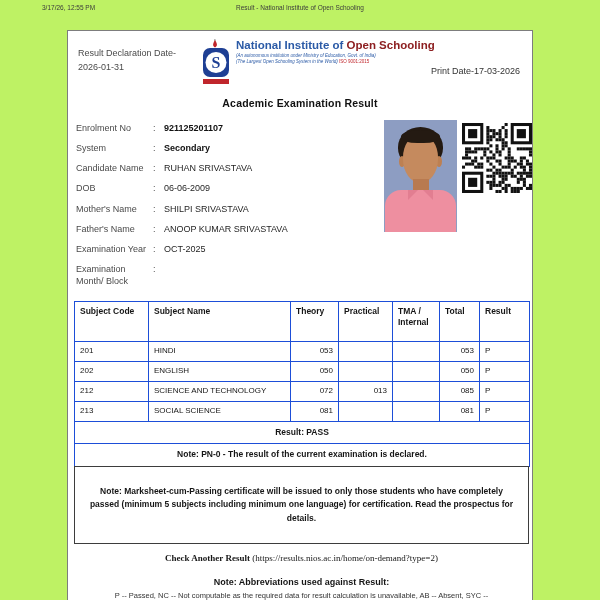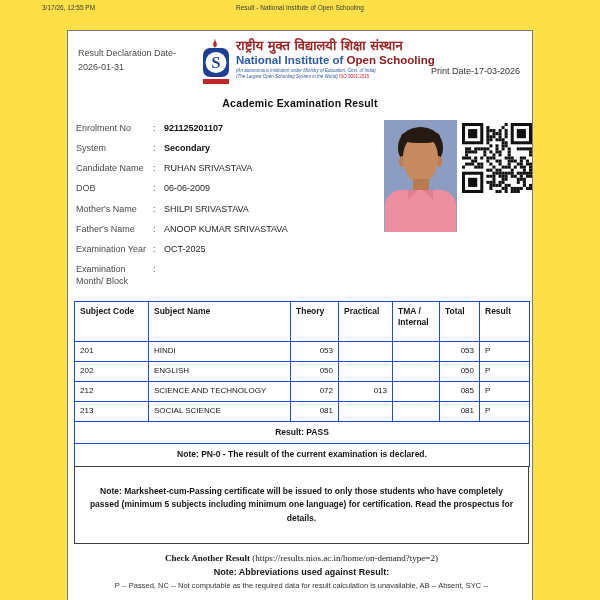--- a/index.html
+++ b/index.html
@@ -1,18 +1,18 @@
 <!DOCTYPE html>
 <html><head>
 <meta charset="utf-8">
 <style>
   * { margin:0; padding:0; box-sizing:border-box; }
   html,body { width:600px; height:600px; background:#fff; }
   body { font-family:"Liberation Sans","DejaVu Sans",sans-serif; position:relative; overflow:hidden; }
-  .page { position:absolute; inset:0; background:#fde047; }
+  .page { position:absolute; inset:0; background:#bef264; }
 
   
   .browser-bar { position:absolute; top:4px; left:0; width:600px; height:12px; font-size:6.5px; color:#3c3c3c; }
   .browser-datetime { position:absolute; left:42px; top:0; }
   .browser-doc-title { position:absolute; left:0; right:0; top:0; text-align:center; }
 
   
   .doc-box { position:absolute; left:67px; top:30px; width:466px; height:575px; border:1px solid #7d7d7d; background:#fff; }
 
   .decl-date { position:absolute; left:10px; top:16px; font-size:9px; color:#4a4a4a; line-height:1.55; }
@@ -61,21 +61,21 @@
   .marks th { font-size:8.5px; font-weight:bold; text-align:left; vertical-align:top; padding:4px 5px; height:40px; line-height:1.25; }
   .marks td { font-size:8px; padding:4px 5px 5px; height:20px; line-height:1.1; }
   .marks td.num { text-align:right; }
   .marks td.span-row { text-align:center; font-weight:600; font-size:8.5px; padding:6px 4px; height:auto; }
 
   .marksheet-note { width:455px; margin-top:-1px; border:1px solid #3d3d3d; padding:18px 12px; text-align:center; font-size:8.5px; font-weight:600; color:#161616; line-height:1.6; }
 
   .footer { width:455px; text-align:center; margin-top:9px; color:#161616; }
   .check-line { font-size:9px;font-family:Liberation Serif, serif; }
   .check-line .check-label { font-weight:bold; }
-  .abbr-title { font-size:9px; font-weight:bold; margin-top:4px;text-align:center; }
+  .abbr-title { font-size:9px; font-weight:bold; margin-top:14px;text-align:center; }
   .abbr-line { font-size:7.5px; margin-top:4px; color:#333; white-space:nowrap; }
 </style>
 </head>
 <body>
 
 <div class="page">
 
   <div class="browser-bar">
     <span class="browser-datetime">3/17/26, 12:55 PM</span>
     <span class="browser-doc-title">Result - National Institute of Open Schooling</span>
@@ -93,21 +93,20 @@
         <svg viewBox="0 0 30 48" xmlns="http://www.w3.org/2000/svg">
           <rect x="13.4" y="0" width="1" height="8" fill="#8a8a8a"></rect>
           <path d="M14 1 C12 4.5 11 6.5 14 8.6 C17 6.5 16 4.5 14 1 Z" fill="#c0262c"></path>
           <rect x="2" y="9" width="26" height="29" rx="7" fill="#1e3f94"></rect>
           <circle cx="15" cy="23.5" r="10.5" fill="#ffffff"></circle>
           <text x="15" y="29" font-size="16" font-weight="bold" text-anchor="middle" fill="#1e3f94" font-family="Liberation Serif, serif">S</text>
           <rect x="2" y="40" width="26" height="5" fill="#c0262c"></rect>
         </svg>
       </div>
       <div class="org-titles">
-        <div class="org-hindi">राष्ट्रीय मुक्त विद्यालयी शिक्षा संस्थान</div>
         <div class="org-en"><span>National Institute of </span><span class="open-schooling">Open Schooling</span></div>
         <div class="org-fine">(An autonomous institution under Ministry of Education, Govt. of India)</div>
         <div class="org-fine"><span>(The Largest Open Schooling System in the World)</span> <span class="iso-red">ISO 9001:2015</span></div>
       </div>
     </div>
 
     <div class="print-date">Print Date-17-03-2026</div>
 
     <div class="page-title">Academic Examination Result</div>
 

